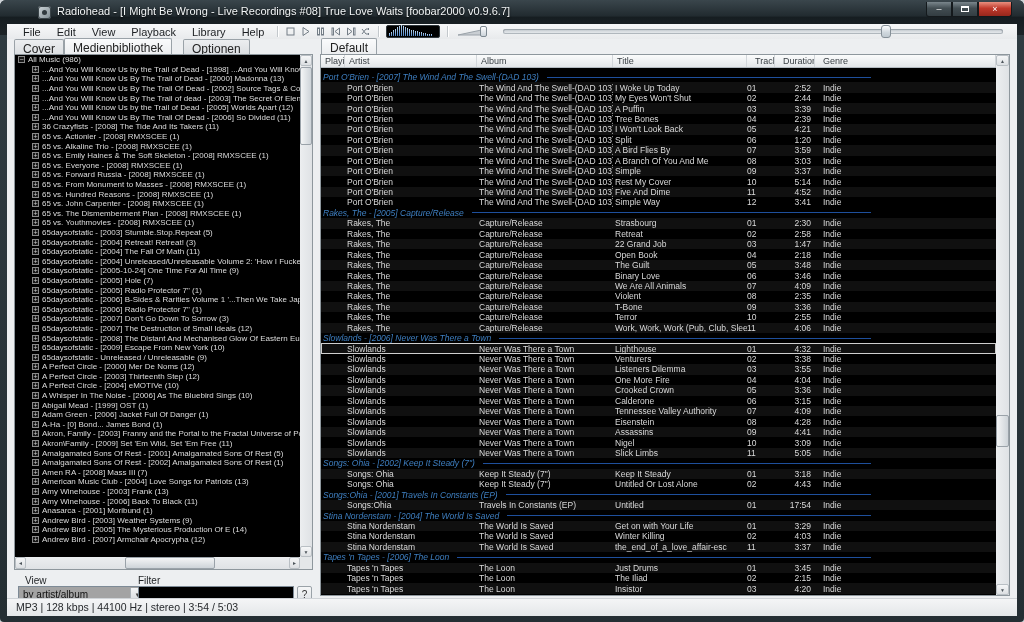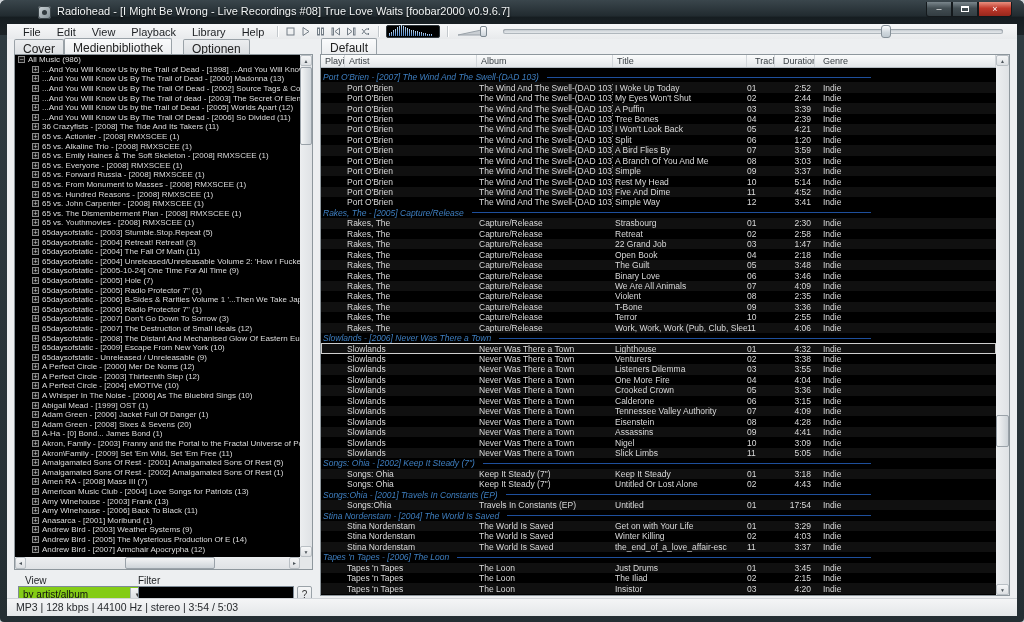--- a/index.html
+++ b/index.html
@@ -61,21 +61,21 @@
   .sb-v { position:absolute; top:0; right:0; bottom:12px; width:12px; background:linear-gradient(90deg,#eceef0,#dfe2e5); }
   .sb-h { position:absolute; left:0; right:12px; bottom:0; height:12px; background:linear-gradient(#eceef0,#dfe2e5); }
   .sb-btn { position:absolute; width:12px; height:11px; display:flex; align-items:center; justify-content:center;
     font-size:5px; color:#4e565c; background:linear-gradient(#f6f7f8,#dcdfe2); border:1px solid #b9bfc4; border-radius:2px; }
   .sb-thumb { position:absolute; background:linear-gradient(90deg,#f4f5f6,#ced4d9); border:1px solid #9aa2a9; border-radius:2px; }
   .sb-h .sb-thumb { background:linear-gradient(#f4f5f6,#ced4d9); }
   #pl-corner { position:absolute; right:0; bottom:0; width:12px; height:12px; background:#e4e7e9; }
 
   
   #view-label { position:absolute; left:18px; top:551px; font-size:10px; color:#1c1f22; }
-  #view-select { position:absolute; left:11px; top:562px; width:128px; height:17px; background:#84cc16; border:1px solid #7d8a96;
+  #view-select { position:absolute; left:11px; top:562px; width:128px; height:17px; background:#a3a3a3; border:1px solid #7d8a96;
     font-size:10px; color:#111; padding:2px 4px; }
   #view-select .dd { position:absolute; right:1px; top:1px; bottom:1px; width:14px; display:flex; align-items:center; justify-content:center;
     background:linear-gradient(#f4f5f6,#d6dade); border-left:1px solid #aab1b7; font-size:6px; color:#444; }
   #filter-label { position:absolute; left:131px; top:551px; font-size:10px; color:#1c1f22; }
   #filter-input { position:absolute; left:131px; top:562px; width:156px; height:17px; background:#000; border:1px solid #7d8a96; }
   #filter-help { position:absolute; left:290px; top:562px; width:15px; height:17px; font-size:10px; color:#333; text-align:center; line-height:16px;
     background:linear-gradient(#f6f7f8,#dcdfe2); border:1px solid #9aa2a8; border-radius:2px; }
 
   
   #pl-panel { position:absolute; left:313px; top:30px; width:690px; height:542px; border:1px solid #8e979d; background:#000; }
@@ -368,24 +368,20 @@
             <div class="trow child">
               <span class="tbox">+</span>
               <span class="tlabel">Abigail Mead - [1999] OST (1)</span>
             </div>
             <div class="trow child">
               <span class="tbox">+</span>
               <span class="tlabel">Adam Green - [2006] Jacket Full Of Danger (1)</span>
             </div>
             <div class="trow child">
               <span class="tbox">+</span>
-              <span class="tlabel">Adam Green - [2008] Sixes &amp; Sevens (20)</span>
-            </div>
-            <div class="trow child">
-              <span class="tbox">+</span>
               <span class="tlabel">A-Ha - [0] Bond... James Bond (1)</span>
             </div>
             <div class="trow child">
               <span class="tbox">+</span>
               <span class="tlabel">Akron, Family - [2003] Franny and the Portal to the Fractal Universe of Positive Vibrations (13)</span>
             </div>
             <div class="trow child">
               <span class="tbox">+</span>
               <span class="tlabel">Akron\Family - [2009] Set 'Em Wild, Set 'Em Free (11)</span>
             </div>
@@ -546,21 +542,21 @@
               <div class="pcell">The Wind And The Swell-(DAD 103)</div>
               <div class="pcell">Simple</div>
               <div class="pcell num">09</div>
               <div class="pcell dur">3:37</div>
               <div class="pcell gen">Indie</div>
             </div>
             <div class="plrow">
               <div class="pcell"></div>
               <div class="pcell">Port O'Brien</div>
               <div class="pcell">The Wind And The Swell-(DAD 103)</div>
-              <div class="pcell">Rest My Head</div>
+              <div class="pcell">Rest My Cover</div>
               <div class="pcell num">10</div>
               <div class="pcell dur">5:14</div>
               <div class="pcell gen">Indie</div>
             </div>
             <div class="plrow alt">
               <div class="pcell"></div>
               <div class="pcell">Port O'Brien</div>
               <div class="pcell">The Wind And The Swell-(DAD 103)</div>
               <div class="pcell">Five And Dime</div>
               <div class="pcell num">11</div>

